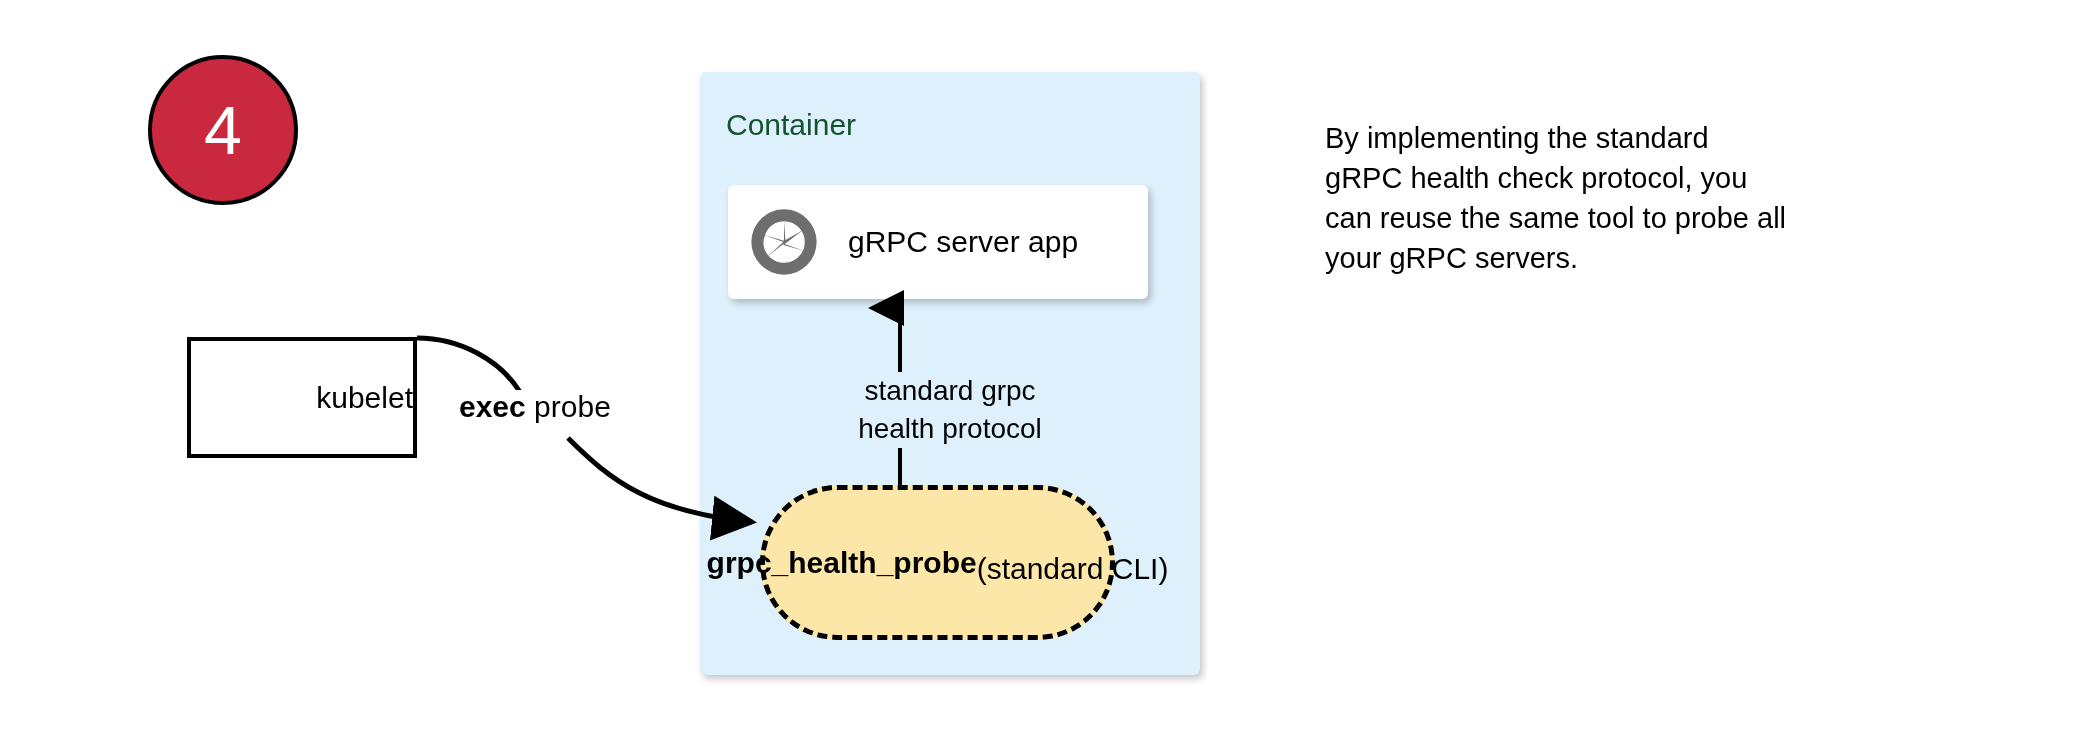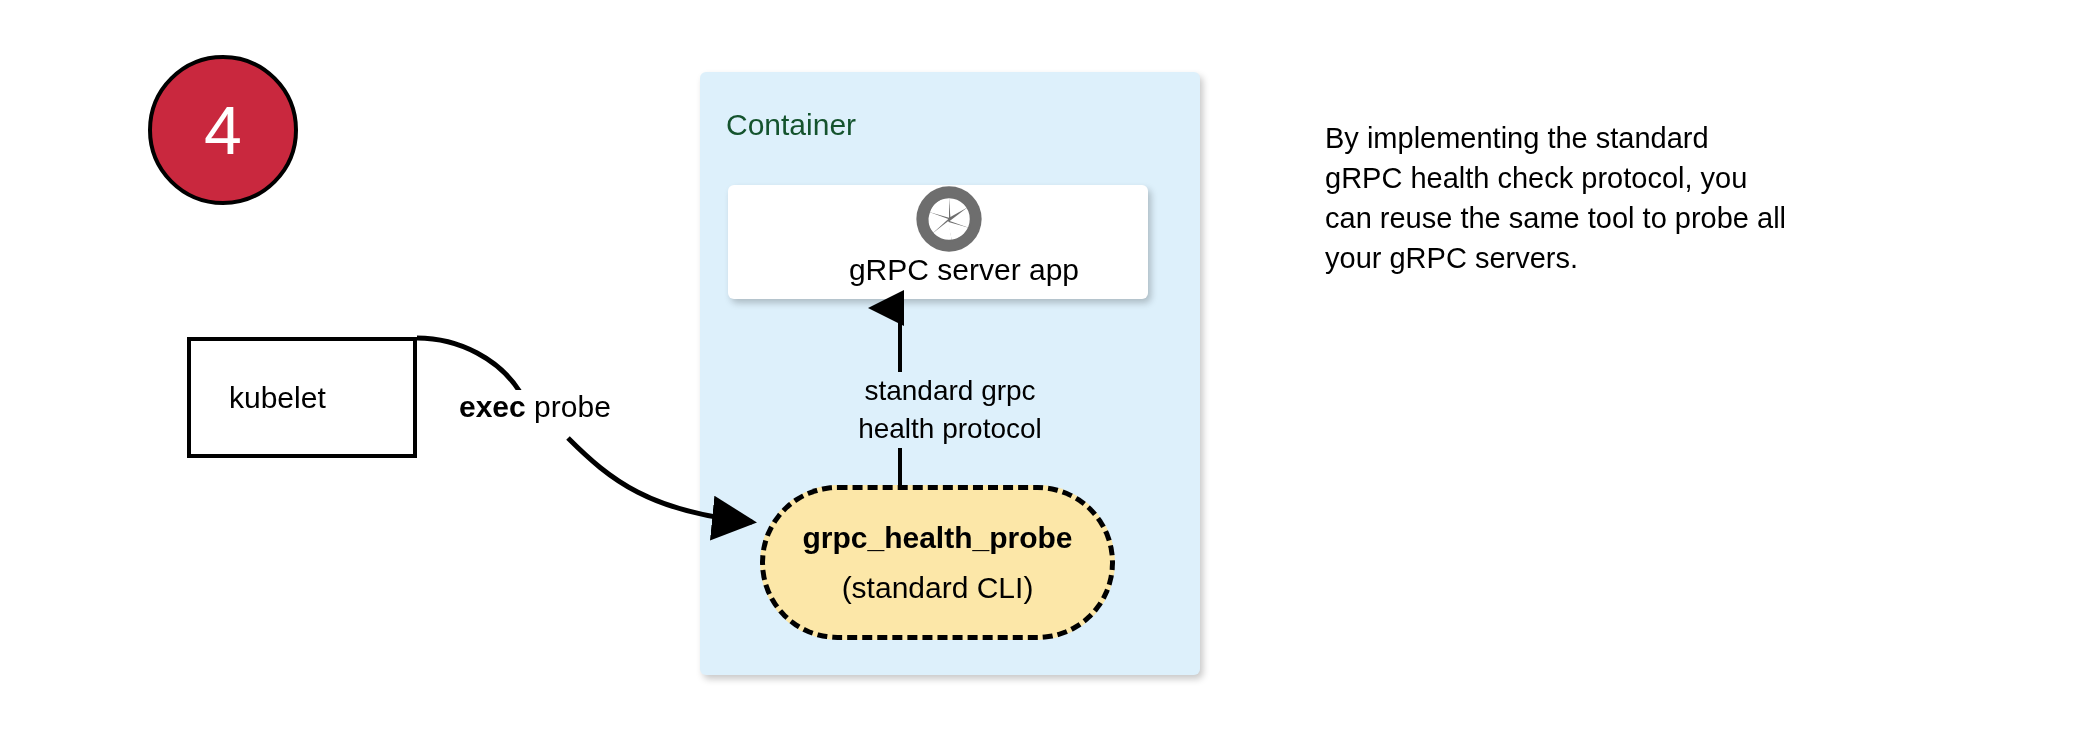--- a/index.html
+++ b/index.html
@@ -73,21 +73,20 @@
     top: 185px;
     width: 420px;
     height: 114px;
     background: #ffffff;
     border-radius: 6px;
     box-shadow: 3px 4px 7px rgba(0,0,0,0.22);
     display: flex;
     align-items: center;
     padding-left: 22px;
     box-sizing: border-box;
-    flex-direction: column;
   }
   #grpc-icon {
     width: 68px;
     height: 68px;
     flex: 0 0 68px;
   }
   #grpc-server-label {
     font-size: 30px;
     line-height: 34px;
     margin-left: 30px;
@@ -120,22 +119,21 @@
     position: absolute;
     left: 187px;
     top: 337px;
     width: 230px;
     height: 121px;
     background: #ffffff;
     border: 4px solid #000000;
     box-sizing: border-box;
     display: flex;
     align-items: center;
-    justify-content: flex-start;
-    padding-left: 38px;
+    justify-content: flex-end;
   }
   #kubelet-label {
     font-size: 30px;
     line-height: 34px;
   }
 
   
   #exec-curve {
     position: absolute;
     left: 400px;
@@ -161,21 +159,21 @@
     position: absolute;
     left: 760px;
     top: 485px;
     width: 355px;
     height: 155px;
     background: #fce7a8;
     border: 5px dashed #000000;
     border-radius: 80px;
     box-sizing: border-box;
     display: flex;
-    flex-direction: column;
+    flex-direction: row;
     align-items: center;
     justify-content: center;
   }
   #health-probe-name {
     font-size: 30px;
     line-height: 38px;
     font-weight: bold;
     white-space: nowrap;
   }
   #health-probe-sub {

